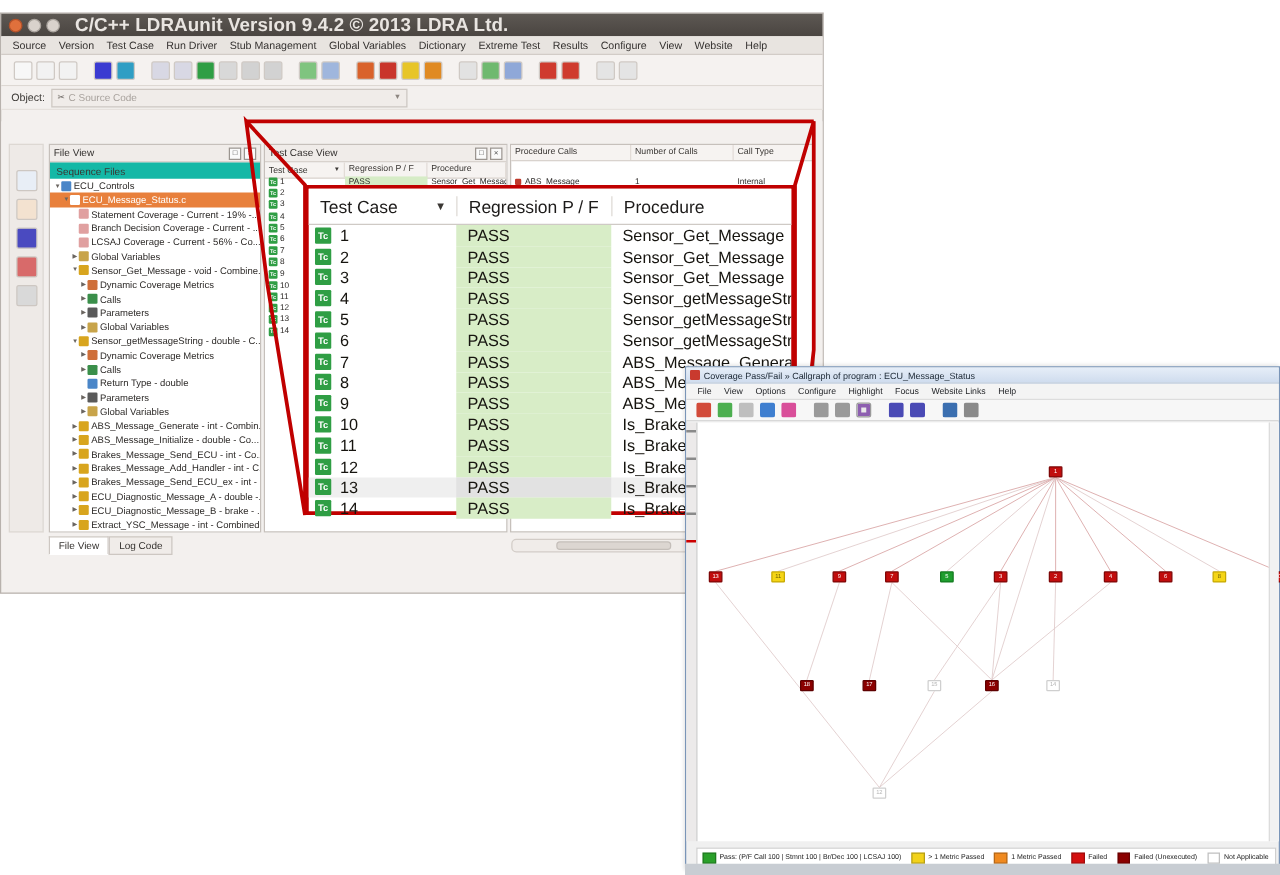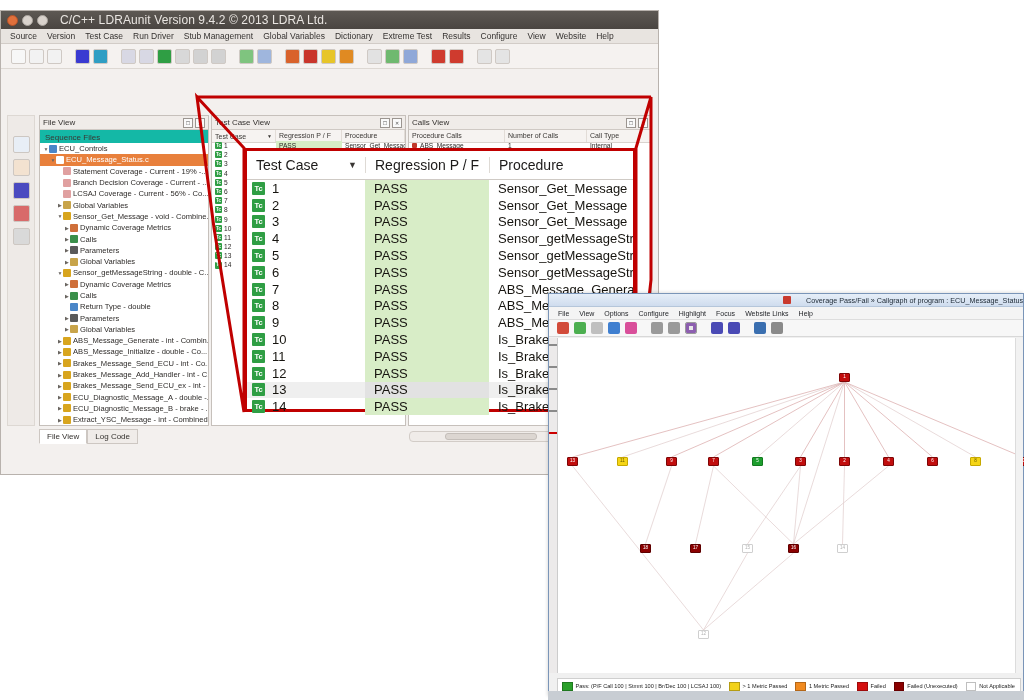--- a/index.html
+++ b/index.html
@@ -9,21 +9,21 @@
   
   #ldra-window{position:absolute;left:0;top:10px;width:659px;height:465px;
       background:#f3f0ee;border:1px solid #b8b2ad;box-sizing:border-box;}
 
   .titlebar{height:18px;background:linear-gradient(#5d5853,#4a4541);
       display:flex;align-items:center;padding-left:6px;gap:4px;}
   .tb-btn{width:9px;height:9px;border-radius:50%;display:block;}
   .tb-close{background:#e0703c;border:1px solid #b4522a;}
   .tb-min{background:#d9d2cc;border:1px solid #aaa49e;}
   .tb-max{background:#d9d2cc;border:1px solid #aaa49e;}
-  .title-text{color:#e9e5e1;font-size:12px;margin-left:8px;letter-spacing:.1px;white-space:nowrap;}
+  .title-text{color:#e9e5e1;font-size:15px;margin-left:8px;letter-spacing:.1px;white-space:nowrap;font-weight:bold;}
 
   .menubar{height:14px;background:#e8e4e0;border-bottom:1px solid #d2ccc7;
       display:flex;align-items:center;padding-left:4px;gap:0px;}
   .menuitem{font-size:8.5px;color:#353230;padding:19px 5px;white-space:nowrap;cursor:default;}
 
   .toolbar{height:24px;background:#f5f2f0;border-bottom:1px solid #ddd8d3;
       display:flex;align-items:center;padding-left:10px;gap:3px;}
   .tbi{width:13px;height:13px;border-radius:2px;display:inline-block;position:relative;
       background:#fdfdfd;border:1px solid #cfc9c4;}
   .tbsep{width:7px;display:inline-block;}
@@ -107,21 +107,21 @@
       display:inline-flex;align-items:center;justify-content:center;margin-right:7px;border-radius:1px;flex:0 0 13px;}
 
   
   #zoomlines{position:absolute;left:0;top:0;width:1024px;height:700px;pointer-events:none;z-index:35;}
 
   
   #callgraph{position:absolute;left:548px;top:293px;width:476px;height:404px;
       background:#f0f0f0;border:1px solid #7a95b8;box-sizing:border-box;z-index:60;
       box-shadow:-1px -1px 3px rgba(0,0,0,.12);}
   .cg-title{height:12px;background:linear-gradient(#e6eef8,#cfdcee);display:flex;align-items:center;
-      padding-left:3px;gap:15px;border-bottom:1px solid #b5c6da;justify-content:flex-end;}
+      padding-left:3px;gap:3px;border-bottom:1px solid #b5c6da;}
   .cg-title .ic{width:8px;height:8px;background:#c93a2e;border-radius:1px;}
   .cg-title span{font-size:7.2px;color:#1b2733;white-space:nowrap;}
   .cg-menu{height:12px;background:#f4f4f4;display:flex;align-items:center;padding-left:4px;border-bottom:1px solid #ddd;}
   .cg-menu div{font-size:7px;color:#25272b;padding:0 5px;}
   .cg-tools{height:16px;background:#f7f7f7;border-bottom:1px solid #d8d8d8;display:flex;align-items:center;
       padding-left:8px;gap:5px;}
   .cgi{width:10px;height:10px;border-radius:2px;display:inline-block;border:1px solid transparent;}
   .cgi.sel{border:1px solid #9a9a9a;background:#e9e9e9;}
   .cg-canvas{position:absolute;left:8px;top:44px;right:0px;bottom:23px;background:#fff;border-left:1px solid #ccc;}
   .cg-leftrail{position:absolute;left:0;top:44px;width:8px;bottom:23px;background:#eceaea;}
@@ -195,20 +195,28 @@
       <span class="tbi" style="background: rgb(111, 185, 111);"></span>
       <span class="tbi" style="background: rgb(143, 168, 216);"></span>
       <span class="tbsep"></span>
       <span class="tbi" style="background: rgb(207, 59, 46);"></span>
       <span class="tbi" style="background: rgb(207, 59, 46);"></span>
       <span class="tbsep"></span>
       <span class="tbi" style="background: rgb(228, 228, 228);"></span>
       <span class="tbi" style="background: rgb(228, 228, 228);"></span>
     </div>
 
+  <div class="objectbar">
+    <span class="objectlabel">Object:</span>
+    <div class="objectcombo">
+      <span style="color:#6a6560;font-size:7px;">✂</span>
+      <span>C Source Code</span>
+      <span class="arrow">▼</span>
+    </div>
+  </div>
 
 
   <div class="workarea">
 
     <div class="vstrip" id="vstrip">
         <div class="vsi" style="background: rgb(232, 238, 246);"></div>
         <div class="vsi" style="background: rgb(243, 226, 208);"></div>
         <div class="vsi" style="background: rgb(74, 74, 192);"></div>
         <div class="vsi" style="background: rgb(216, 106, 106);"></div>
         <div class="vsi" style="background: rgb(217, 217, 217);"></div>
@@ -478,27 +486,20 @@
               <span class="tcbadge">Tc</span>
               <span>14</span>
             </div>
             <div style="width: 66px;"></div>
             <div style="flex: 1 1 0%;"></div>
           </div>
         </div>
     </div>
 
     <div class="panel" id="callsview">
-      <div class="panelhdr">
-        <span>Calls View</span>
-        <span class="pbtns">
-          <span class="pbtn">☐</span>
-          <span class="pbtn">✕</span>
-        </span>
-      </div>
       <div class="gridhdr">
         <div style="width:96px;">Procedure Calls</div>
         <div style="width:82px;">Number of Calls</div>
         <div style="flex:1;">Call Type</div>
       </div>
       <div id="callsgrid" style="position:absolute;left:0;right:0;top:25px;bottom:0;overflow:hidden;">
           <div class="gridrow">
             <div style="width: 96px; display: flex; align-items: center;">
               <span style="width: 5px; height: 5px; background: rgb(192, 57, 43); border-radius: 1px; margin-right: 3px; display: inline-block;"></span>
               <span>ABS_Message_</span>

